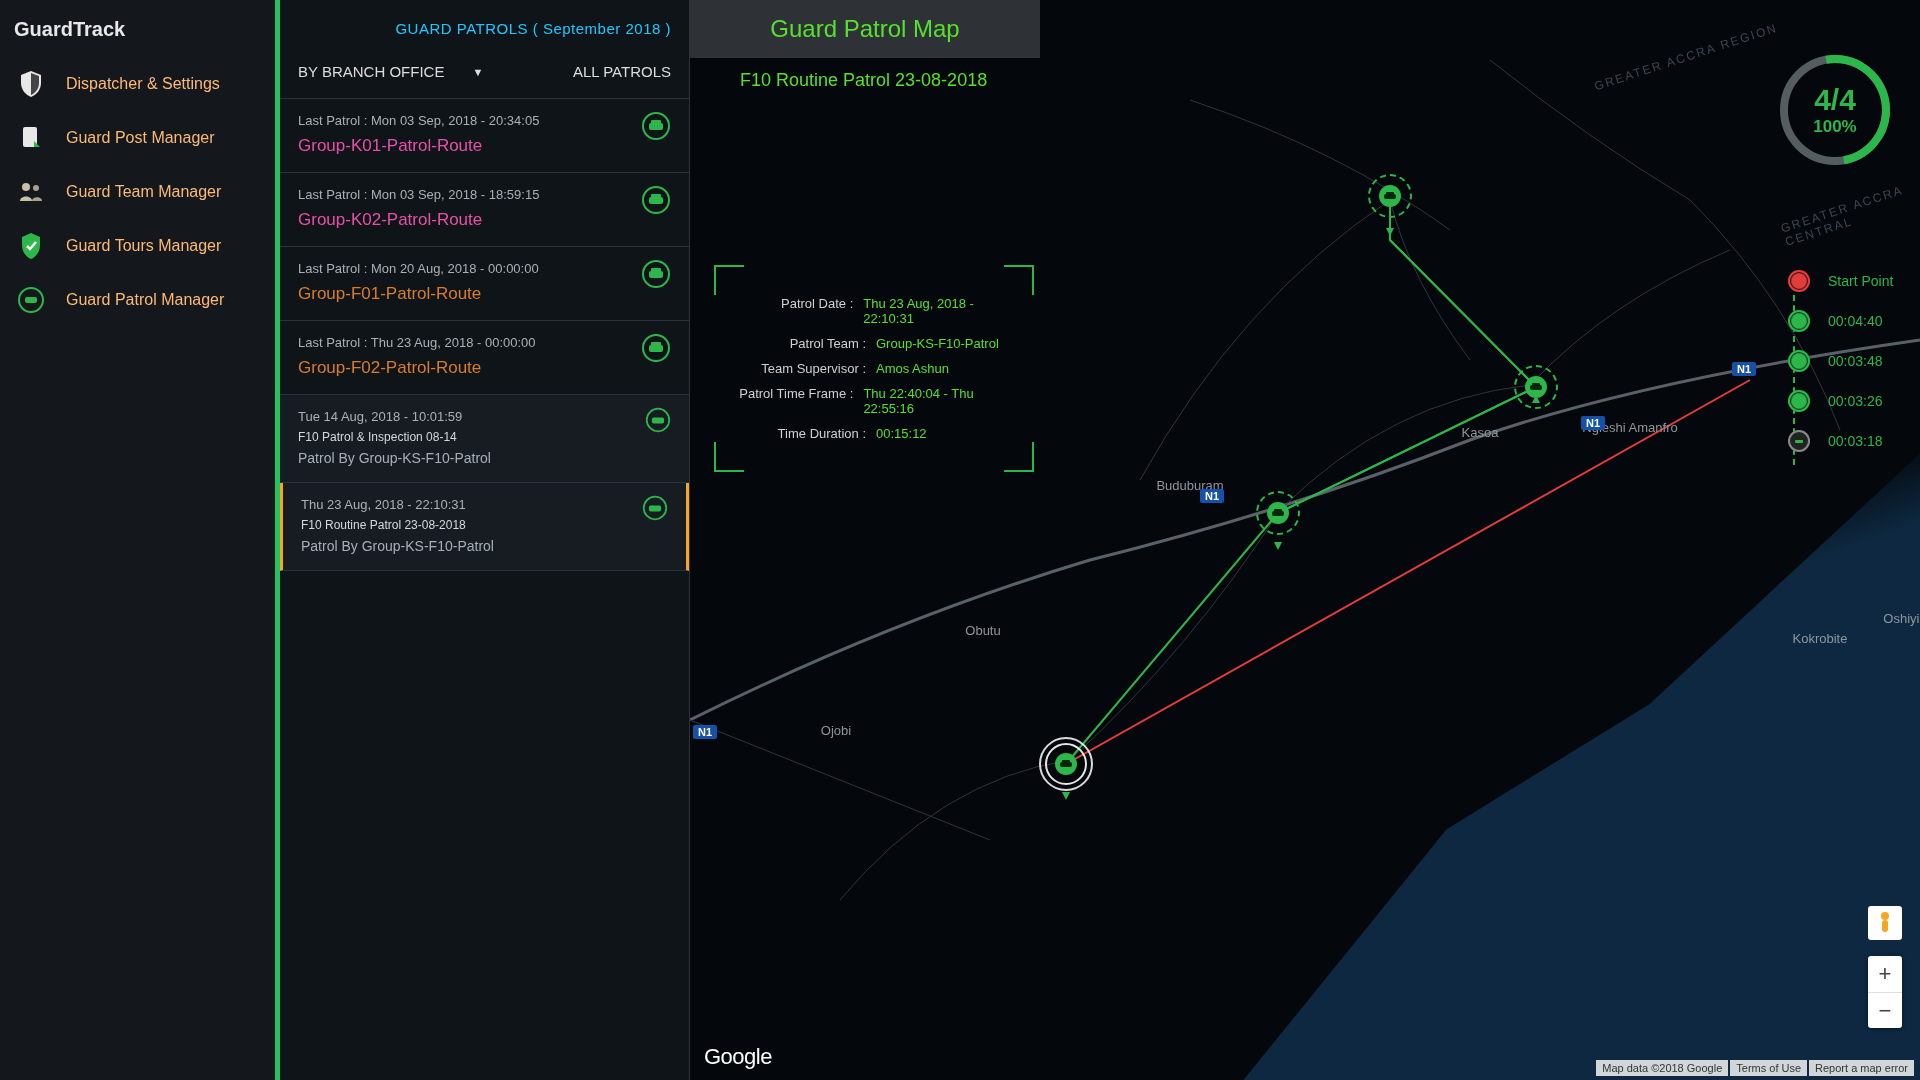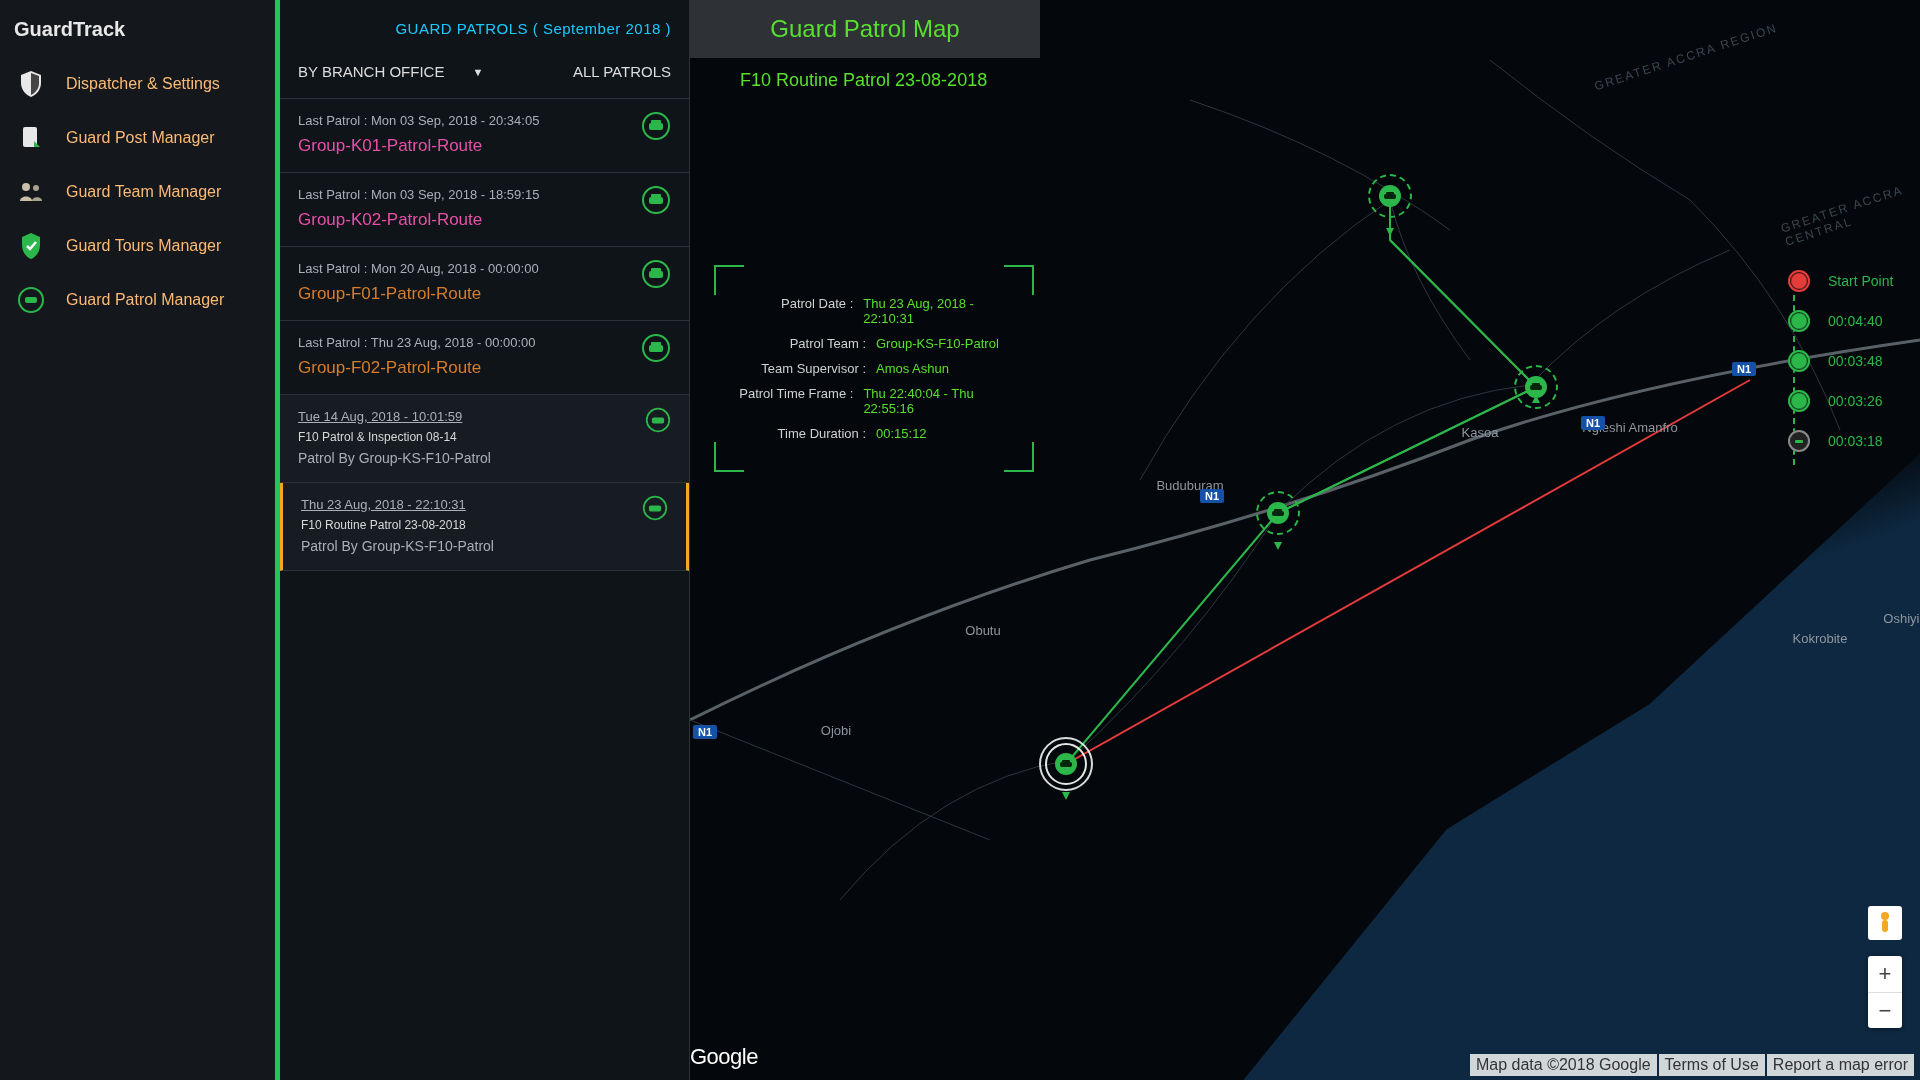--- a/index.html
+++ b/index.html
@@ -21,21 +21,21 @@
 
 .route-item, .patrol-item { border-bottom: 1px solid #2b323a; padding: 14px 18px 16px; position: relative; }
 .route-last { font-size: 13px; color: #aab0b6; }
 .route-name { font-size: 17px; margin-top: 8px; }
 .route-name.magenta { color: #e94fa8; }
 .route-name.orange { color: #d87d2a; }
 .route-badge { position: absolute; right: 18px; top: 12px; }
 
 .patrol-item { background: #171c22; }
 .patrol-item.selected { border-left: 3px solid #f5a623; border-right: 3px solid #f5a623; }
-.patrol-time { font-size: 13px; color: #aab0b6; text-decoration: underline; }
+.patrol-time { font-size: 13px; color: #aab0b6; }
 .patrol-title { font-size: 12px; color: #d8d8d8; margin-top: 6px; }
 .patrol-by { font-size: 14px; color: #a8afb6; margin-top: 6px; }
 
 
 .maparea { position: absolute; left: 690px; top: 0; right: 0; height: 100%; background: #04070b; overflow: hidden; }
 .map-terrain { position: absolute; inset: 0; }
 .map-water { position: absolute; right: 0; bottom: 0; width: 55%; height: 58%; background: linear-gradient(160deg, transparent 0%, transparent 26%, #0d2840 36%, #0d2840 100%); clip-path: polygon(0% 100%, 30% 60%, 60% 40%, 90% 10%, 100% 0%, 100% 100%); }
 .map-roads-svg { position: absolute; inset: 0; }
 
 .map-title-bar { position: absolute; left: 0; top: 0; height: 58px; width: 350px; background: #2e3135; display: flex; align-items: center; justify-content: center; }
@@ -73,23 +73,23 @@
 .marker.ring .halo { position: absolute; inset: -10px; border: 2px solid rgba(255,255,255,.85); border-radius: 50%; }
 .marker.ring .halo2 { position: absolute; inset: -4px; border: 2px solid rgba(255,255,255,.9); border-radius: 50%; }
 
 .place-label { position: absolute; color: #8e969d; font-size: 13px; transform: translate(-50%, -50%); white-space: nowrap; }
 
 .pegman { position: absolute; right: 18px; bottom: 140px; width: 34px; height: 34px; background: #fff; border-radius: 3px; display: flex; align-items: center; justify-content: center; }
 .zoom-ctrl { position: absolute; right: 18px; bottom: 52px; width: 34px; background: #fff; border-radius: 3px; overflow: hidden; box-shadow: 0 1px 4px rgba(0,0,0,.4); }
 .zoom-btn { height: 36px; display: flex; align-items: center; justify-content: center; font-size: 22px; color: #444; cursor: pointer; }
 .zoom-btn + .zoom-btn { border-top: 1px solid #ddd; }
 
-.google-logo { position: absolute; left: 0; bottom: 10px; color: #fff; font-size: 22px; font-weight: 500; letter-spacing: -.5px; font-family: Arial, sans-serif; }
+.google-logo { position: absolute; left: 14px; bottom: 10px; color: #fff; font-size: 22px; font-weight: 500; letter-spacing: -.5px; font-family: Arial, sans-serif; }
 .map-credits { position: absolute; right: 6px; bottom: 4px; display: flex; gap: 2px; }
-.map-credits span { background: rgba(245,245,245,.85); color: #333; font-size: 16px; padding: 2px 6px; }
+.map-credits span { background: rgba(245,245,245,.85); color: #333; font-size: 11px; padding: 2px 6px; }
 
 
 svg { display: block; }
 </style>
 </head>
 <body>
 
 <div class="sidebar">
   <div class="brand">GuardTrack</div>
 
@@ -290,20 +290,24 @@
     <div class="info-row">
         <div class="info-label">Patrol Time Frame :</div>
         <div class="info-val">Thu 22:40:04 - Thu 22:55:16</div>
       </div>
     <div class="info-row">
         <div class="info-label">Time Duration :</div>
         <div class="info-val">00:15:12</div>
       </div>
   </div>
 
+  <div class="gauge">
+    <div class="gauge-main">4/4</div>
+    <div class="gauge-sub">100%</div>
+  </div>
 
   <div class="cp-connector"></div>
   <div class="cp-panel" id="cp-panel">
       <div class="cp-row">
     <div class="cp-dot red"></div>
     <div class="cp-label">Start Point</div>
       </div>
       <div class="cp-row">
     <div class="cp-dot green"></div>
     <div class="cp-label">00:04:40</div>

